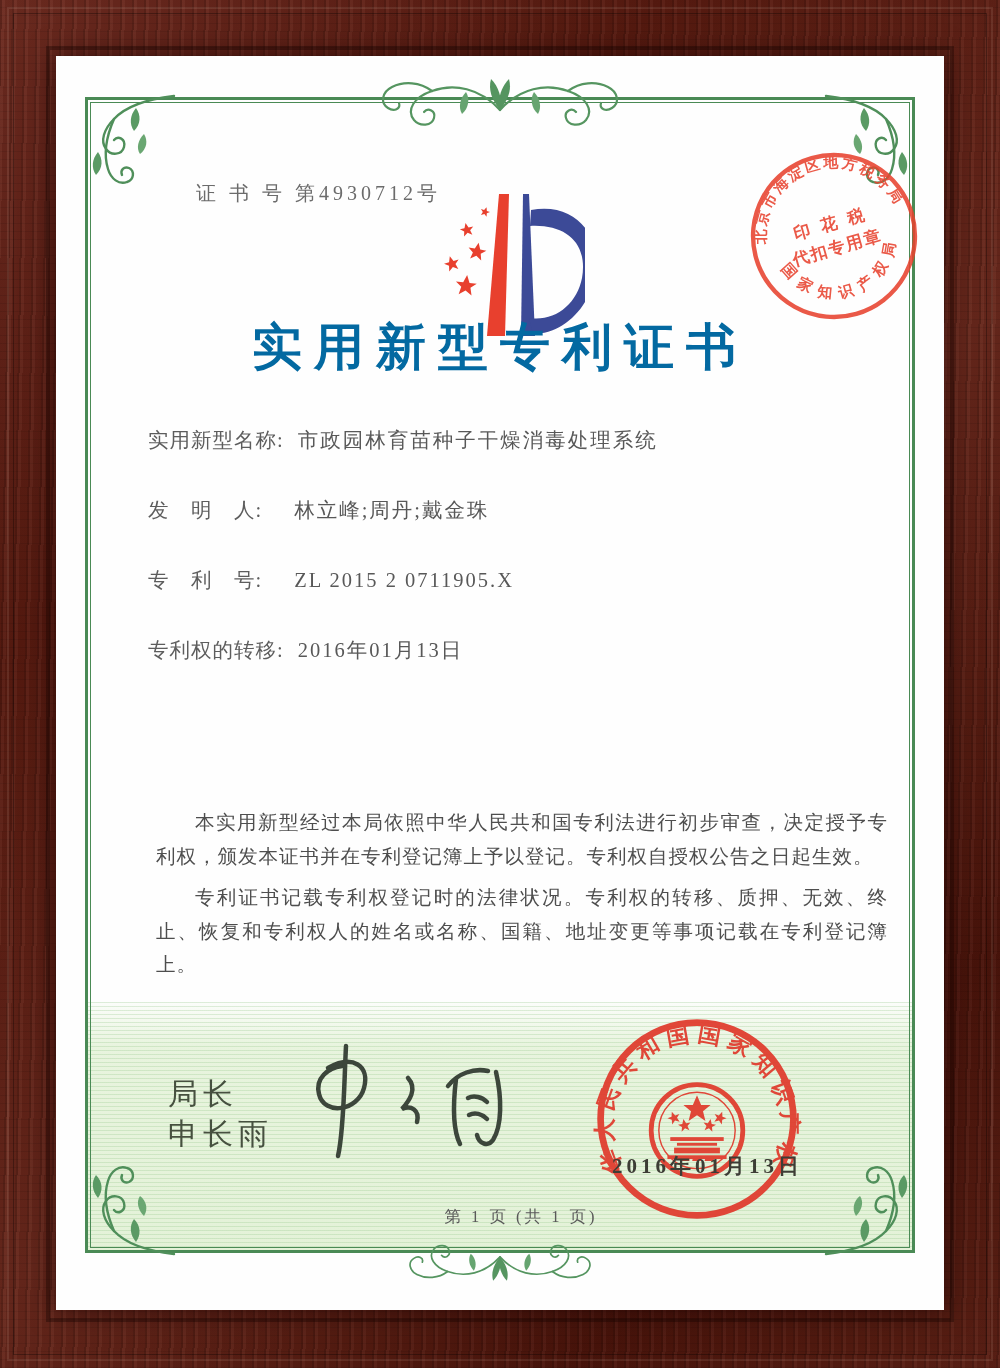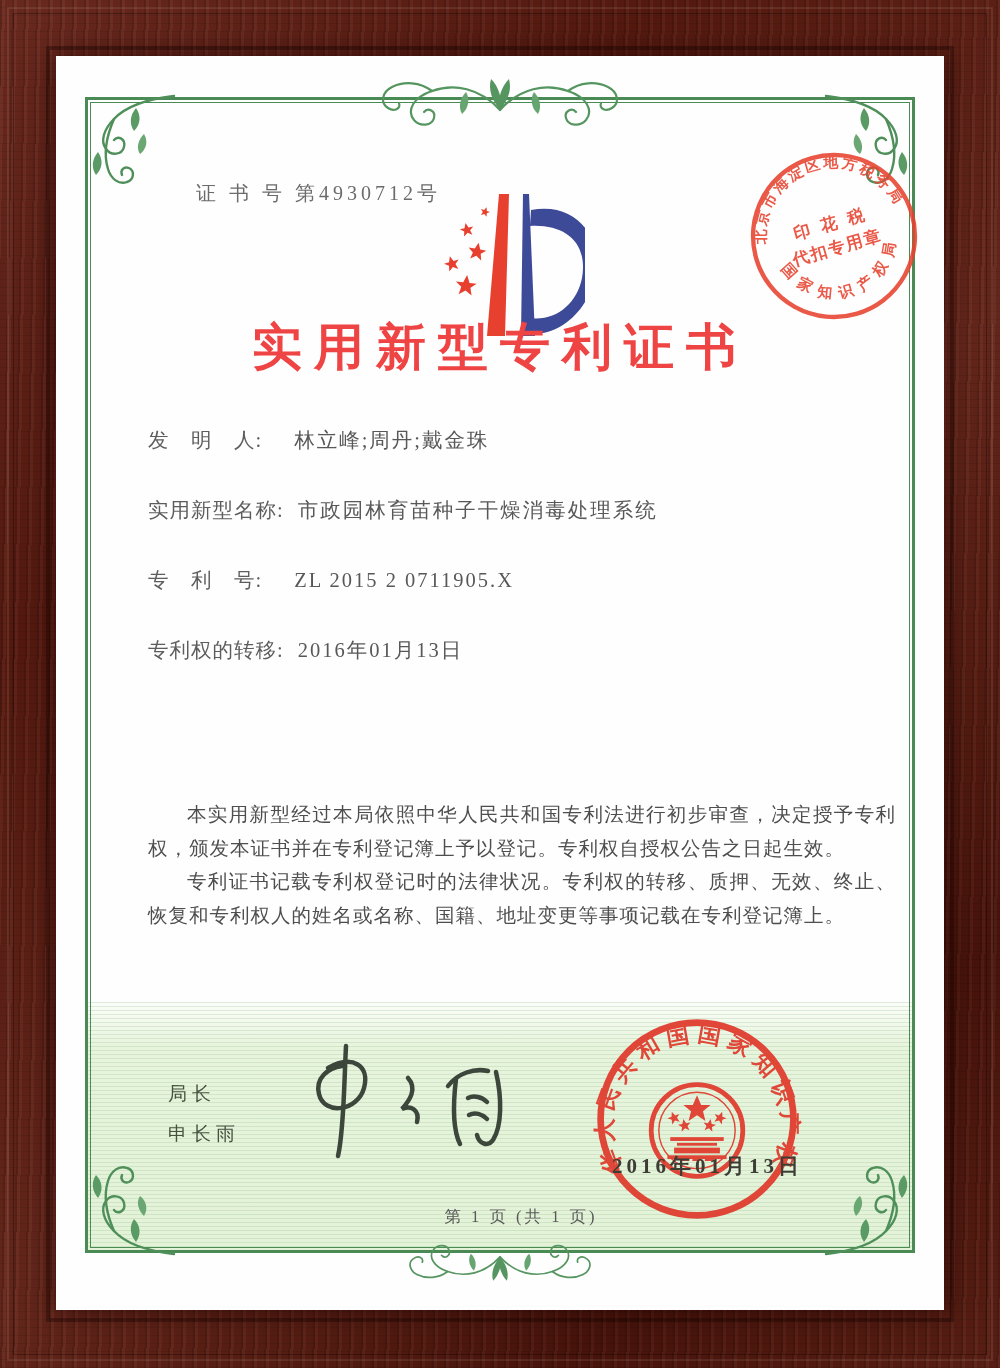--- a/index.html
+++ b/index.html
@@ -35,32 +35,32 @@
     position:absolute;inset:2px;border:1px solid #4a8a55;
   }
   .orn{position:absolute;pointer-events:none;}
   .cert-no{
     position:absolute;left:92px;top:124px;
     font-size:20px;color:#6b6b6b;letter-spacing:4px;margin-left:48px;
   }
   .logo{position:absolute;left:369px;top:130px;}
   .title{
     position:absolute;left:0;right:0;top:258px;text-align:center;
-    font-size:50px;color:#ef4444;letter-spacing:12px;font-weight:600;
+    font-size:50px;color:#0369a1;letter-spacing:12px;font-weight:600;
   }
   .fields{position:absolute;left:92px;top:370px;display:flex;flex-direction:column;gap:42px;}
   .field{font-size:20.5px;color:#5d5d5d;letter-spacing:1px;white-space:nowrap;}
   .field .lab{display:inline-block;min-width:132px;}
   .field .val{margin-left:8px;letter-spacing:2px;color:#585858;}
   .paras{position:absolute;left:92px;top:742px;width:748px;}
   .paras p{
-    margin:0;font-size:19.5px;line-height:33.5px;color:#4e4e4e;
+    margin:8px;font-size:19.5px;line-height:33.5px;color:#4e4e4e;
     text-align:justify;text-indent:2em;letter-spacing:1px;
   }
-  .signer{position:absolute;left:112px;top:1018px;font-size:19px;color:#46503f;letter-spacing:5px;line-height:40px;}
+  .signer{position:absolute;left:112px;top:1018px;font-size:30px;color:#46503f;letter-spacing:5px;line-height:40px;}
   .signature{position:absolute;left:212px;top:978px;}
   .tax-stamp{position:absolute;left:690px;top:92px;transform:rotate(-16deg);opacity:0.88;}
   .office-seal{position:absolute;left:536px;top:958px;opacity:0.93;}
   .seal-date{
     position:absolute;left:556px;top:1096px;z-index:8;
     font-size:21px;color:#3d3d35;letter-spacing:4px;font-weight:600;
   }
   .page-footer{
     position:absolute;left:0;right:0;top:1150px;text-align:center;
     font-size:16.5px;color:#595959;letter-spacing:3px;padding-left:42px;
@@ -134,26 +134,26 @@
       <use href="#star5" transform="translate(52,66) scale(0.95) rotate(10)"></use>
       <use href="#star5" transform="translate(27,78) scale(0.8) rotate(-16)"></use>
       <use href="#star5" transform="translate(41,100) scale(1.1) rotate(6)"></use>
     </g>
   </svg>
 
   <div class="title">实用新型专利证书</div>
 
   <div class="fields">
     <div class="field">
+      <span class="lab">实用新型名称:</span>
+      <span class="val">市政园林育苗种子干燥消毒处理系统</span>
+    </div>
+    <div class="field">
       <span class="lab">发　明　人:</span>
       <span class="val">林立峰;周丹;戴金珠</span>
-    </div>
-    <div class="field">
-      <span class="lab">实用新型名称:</span>
-      <span class="val">市政园林育苗种子干燥消毒处理系统</span>
     </div>
     <div class="field">
       <span class="lab">专　利　号:</span>
       <span class="val">ZL 2015 2 0711905.X</span>
     </div>
     <div class="field">
       <span class="lab">专利权的转移:</span>
       <span class="val">2016年01月13日</span>
     </div>
   </div>

